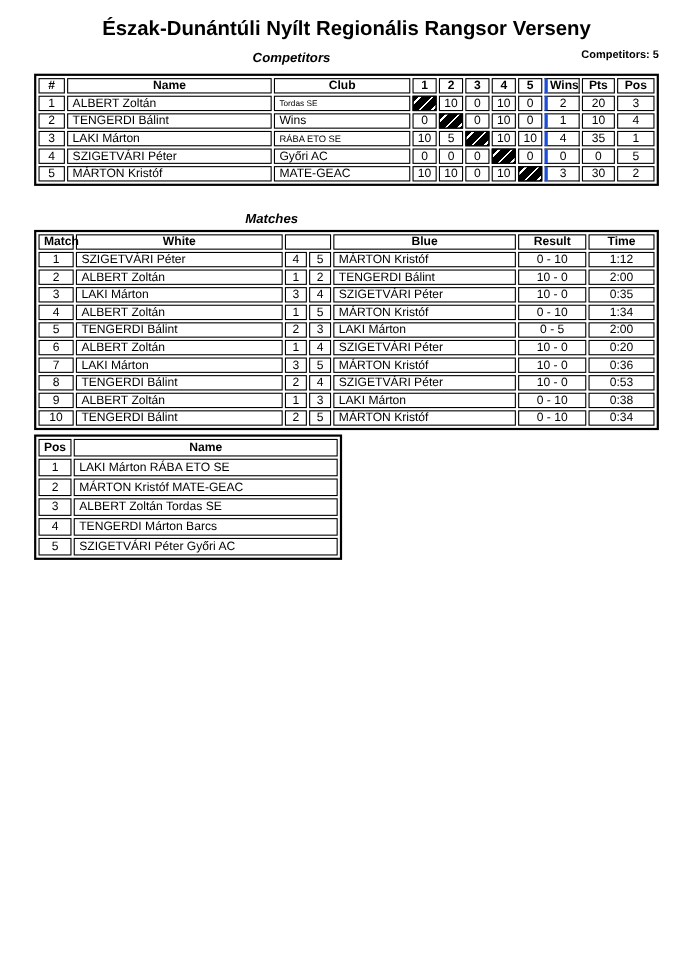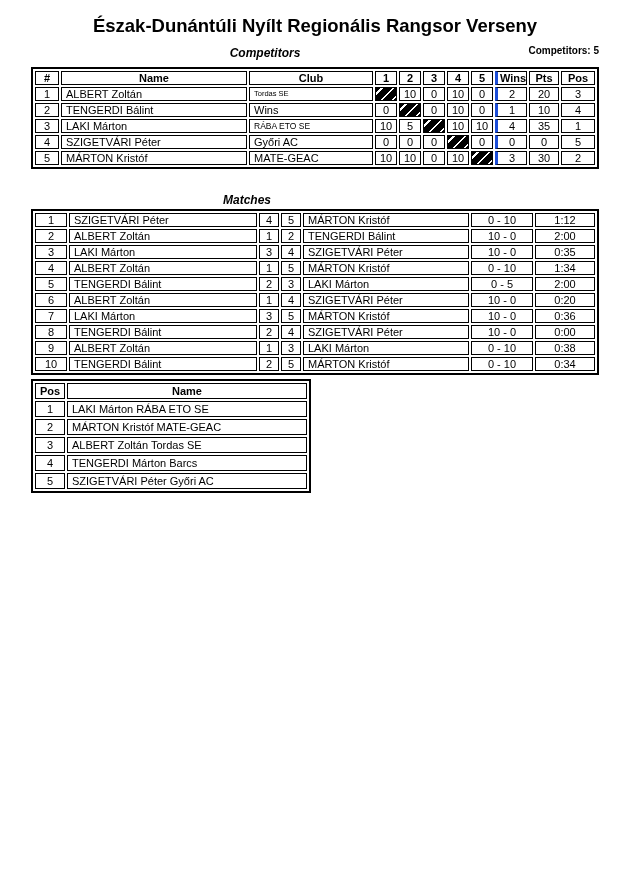--- a/index.html
+++ b/index.html
@@ -199,20 +199,28 @@
     <colgroup>
       <col style="width:32px">
         <col style="width:188px">
       <col style="width:20px">
         <col style="width:20px">
       <col style="width:166px">
         <col style="width:62px">
         <col style="width:60px">
     </colgroup>
     <tbody>
+        <tr>
+      <th class="al">Match</th>
+      <th>White</th>
+      <th colspan="2"></th>
+      <th>Blue</th>
+      <th>Result</th>
+      <th>Time</th>
+    </tr>
     <tr>
       <td>1</td>
       <td class="al">SZIGETVÁRI Péter</td>
       <td>4</td>
       <td>5</td>
       <td class="al">MÁRTON Kristóf</td>
       <td>0 - 10</td>
       <td>1:12</td>
     </tr>
     <tr>
@@ -269,21 +277,21 @@
       <td>10 - 0</td>
       <td>0:36</td>
     </tr>
     <tr>
       <td>8</td>
       <td class="al">TENGERDI Bálint</td>
       <td>2</td>
       <td>4</td>
       <td class="al">SZIGETVÁRI Péter</td>
       <td>10 - 0</td>
-      <td>0:00</td>
+      <td>0:53</td>
     </tr>
     <tr>
       <td>9</td>
       <td class="al">ALBERT Zoltán</td>
       <td>1</td>
       <td>3</td>
       <td class="al">LAKI Márton</td>
       <td>0 - 10</td>
       <td>0:38</td>
     </tr>

